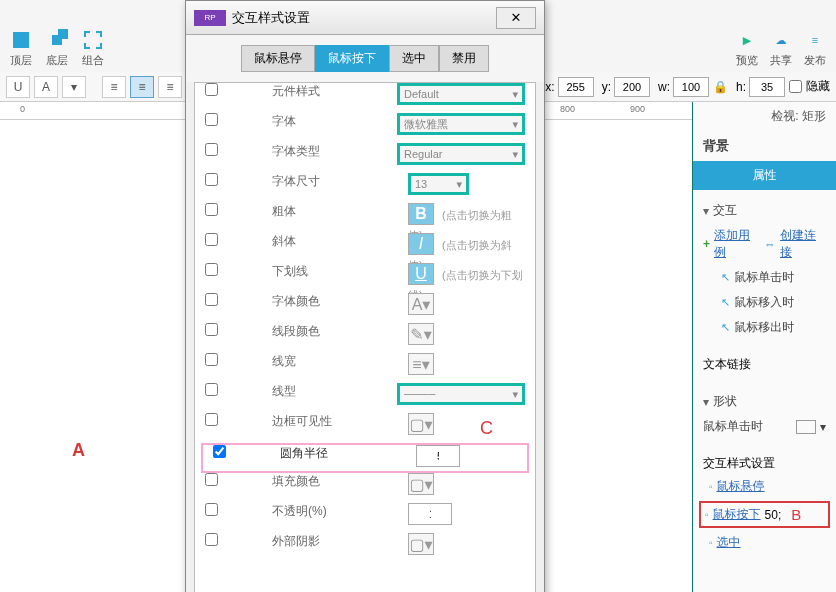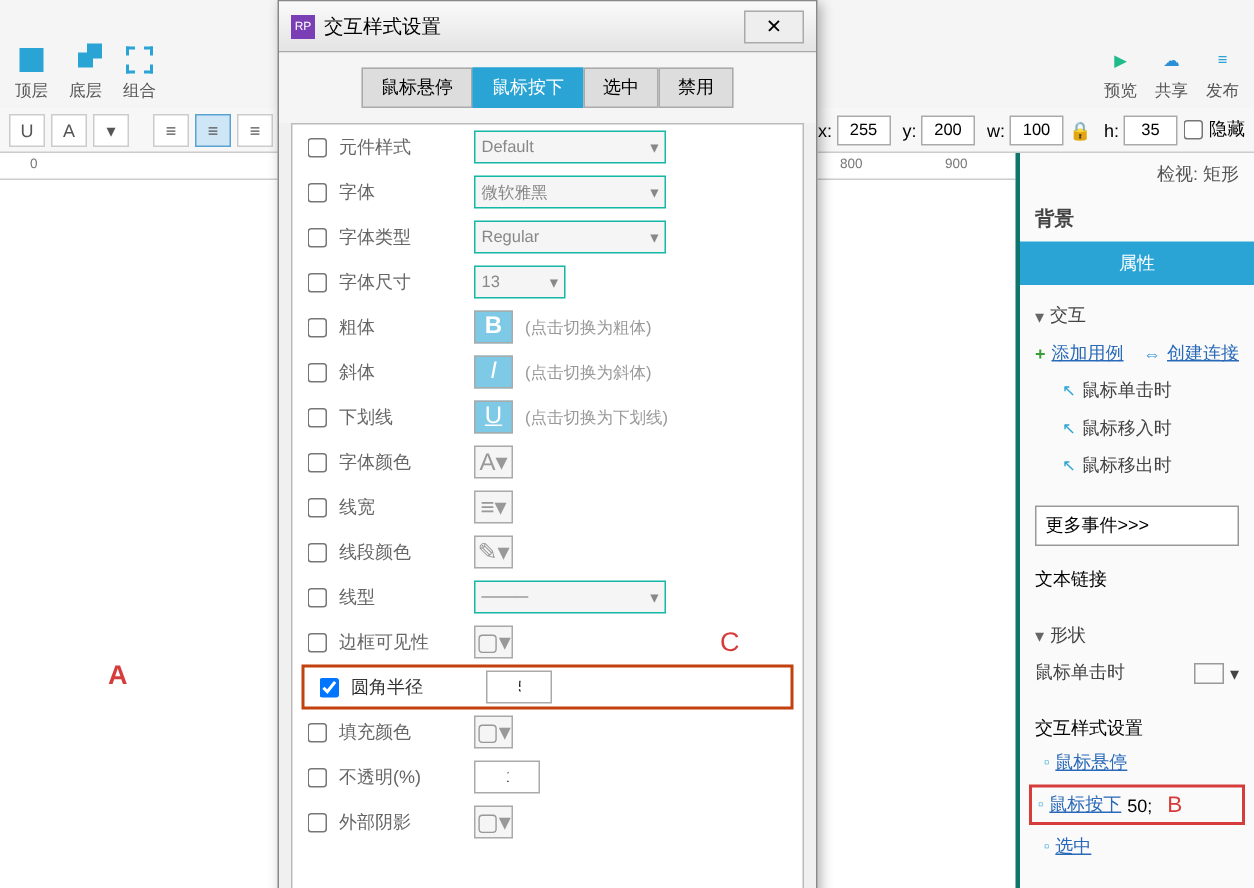--- a/index.html
+++ b/index.html
@@ -27,59 +27,59 @@
 .ruler span { position: absolute; top: 2px; }
 
 
 .canvas { position: absolute; top: 120px; left: 0; right: 180px; bottom: 0; background: #fff; }
 .home-btn { position: absolute; left: 30px; top: 250px; width: 120px; height: 44px; border: 2px solid #d63c3c; background: #4b8be6; border-radius: 22px; display: flex; align-items: center; justify-content: center; color: #fff; font-size: 15px; font-weight: 600; letter-spacing: 2px; }
 .home-btn .sel { position: absolute; width: 6px; height: 6px; background: #2a7c2a; }
 .home-btn .n1 { position: absolute; top: 3px; right: 12px; background: #1a6fb5; color: #fff; font-size: 10px; padding: 0 3px; }
 .label-a { position: absolute; left: 72px; top: 320px; color: #d63c3c; font-size: 18px; font-weight: 600; }
 
 
-.right-panel { position: absolute; right: 0; top: 102px; width: 159px; bottom: 0; background: #fafafa; border-left: 3px solid #0f766e; font-size: 12px; }
+.right-panel { position: absolute; right: 0; top: 102px; width: 144px; bottom: 0; background: #fafafa; border-left: 1px solid #0f766e; font-size: 12px; }
 .rp-title { text-align: right; padding: 6px 10px; color: #555; }
 .rp-head { font-size: 13px; padding: 6px 10px; color: #444; font-weight: 600; }
 .rp-tabs { display: flex; }
 .rp-tab { flex: 1; text-align: center; padding: 6px 0; font-size: 12px; background: #eee; cursor: pointer; }
 .rp-tab.active { background: #2aa4d5; color: #fff; }
 .rp-sec { padding: 8px 10px; }
 .rp-row { display: flex; align-items: center; padding: 4px 0; color: #444; gap: 4px; }
 .rp-link { color: #2a6ab8; text-decoration: underline; cursor: pointer; }
 .rp-more { border: 1px solid #999; padding: 4px 6px; margin: 6px 10px; background: #fff; cursor: pointer; }
 .rp-box-b { border: 2px solid #d63c3c; margin: 2px 6px; padding: 3px 4px; display: flex; align-items: center; gap: 4px; }
 .label-b { color: #d63c3c; font-size: 15px; margin-left: 6px; }
 .chev { color: #666; }
 .plus { color: #3a9c3a; font-weight: bold; }
 .arr { color: #2aa4d5; font-size: 11px; }
 
 
 .dialog { position: absolute; left: 185px; top: 0; width: 360px; background: #f0f0f0; border: 1px solid #888; box-shadow: 2px 2px 8px rgba(0,0,0,.3); }
 .dlg-title { display: flex; align-items: center; height: 34px; background: linear-gradient(#fafafa,#e4e4e4); border-bottom: 1px solid #aaa; padding: 0 8px; font-size: 13px; }
-.dlg-title .ico-rp { width: 16px; height: 16px; background: #7a3fb5; margin-right: 6px; display: flex; align-items: center; justify-content: center; color: #fff; font-size: 8px; }
+.dlg-title .ico-rp { width: 32px; height: 16px; background: #7a3fb5; margin-right: 6px; display: flex; align-items: center; justify-content: center; color: #fff; font-size: 8px; }
 .dlg-close { margin-left: auto; width: 40px; height: 22px; border: 1px solid #aaa; background: #eee; display: flex; align-items: center; justify-content: center; font-size: 13px; cursor: pointer; }
 .dlg-tabs { display: flex; justify-content: center; padding: 10px 0; background: #f5f5f5; }
 .dlg-tab { padding: 4px 12px; font-size: 12px; background: #ddd; border: 1px solid #aaa; cursor: pointer; }
 .dlg-tab.active { background: #2aa4d5; color: #fff; border-color: #2aa4d5; }
 .dlg-body { border: 1px solid #bbb; margin: 0 8px 8px 8px; background: #fff; height: 515px; overflow-y: auto; position: relative; }
 .dlg-body::-webkit-scrollbar { width: 16px; }
 .dlg-body::-webkit-scrollbar-track { background: #eee; }
 .dlg-body::-webkit-scrollbar-thumb { background: #bcbcbc; border: 1px solid #999; }
-.prop-row { display: flex; align-items: center; height: 30px; padding: 0 10px; }
+.prop-row { display: flex; align-items: flex-start; height: 30px; padding: 0 10px; gap: 46px; }
 .prop-row input[type=checkbox] { margin-right: 8px; }
 .prop-label { width: 90px; font-size: 12px; color: #666; }
 .prop-ctrl { flex: 1; }
-.sel { width: 128px; height: 22px; border: 1px solid #14b8a6; background: #f5f5f5; font-size: 11px; color: #888; padding: 0 4px; display: flex; align-items: center; }
+.sel { width: 128px; height: 22px; border: 3px solid #14b8a6; background: #f5f5f5; font-size: 11px; color: #888; padding: 0 4px; display: flex; align-items: center; }
 .sel .dd { margin-left: auto; color: #888; }
 .num { width: 44px; height: 22px; border: 1px solid #aaa; font-size: 11px; text-align: left; padding: 0 20px; }
 .smallbtn { width: 26px; height: 22px; border: 1px solid #aaa; background: #f5f5f5; display: inline-flex; align-items: center; justify-content: center; color: #999; }
 .smallbtn.blue { background: #7dc9e6; color: #fff; }
 .hint { font-size: 11px; color: #999; margin-left: 8px; margin-top: 16px; }
-.row-boxed { border: 2px solid #c2410c; margin: 0 6px; }
+.row-boxed { border: 2px solid #f9a8d4; margin: 0 6px; }
 .label-c { position: absolute; left: 285px; top: 335px; color: #d63c3c; font-size: 18px; }
 </style>
 </head>
 <body>
 
 <div class="top-toolbar">
   <div class="tool-group">
     <div class="tool-btn">
         <div class="ico">
           <div class="sq"></div>
@@ -178,21 +178,20 @@
       </div>
     <div class="rp-row" style="padding-left:18px">
         <span class="arr">↖</span> 
         <span>鼠标移入时</span>
       </div>
     <div class="rp-row" style="padding-left:18px">
         <span class="arr">↖</span> 
         <span>鼠标移出时</span>
       </div>
   </div>
-  <div class="rp-more">更多事件&gt;&gt;&gt;</div>
   <div class="rp-sec">文本链接</div>
   <div class="rp-sec">
     <div class="rp-row">
         <span class="chev">▾</span> 
         <span>形状</span>
       </div>
     <div class="rp-row"><span>鼠标单击时</span> <span style="margin-left:auto;width:20px;height:14px;border:1px solid #999;display:inline-block"></span>▾</div>
   </div>
   <div class="rp-sec" style="padding-bottom:2px">交互样式设置</div>
   <div class="rp-row" style="padding-left:16px">
@@ -285,27 +284,27 @@
             <span style="text-decoration:underline">U</span>
           </span><span class="hint">(点击切换为下划线)</span></div>
       </div>
     <div class="prop-row">
         <input type="checkbox" style="">
         <span class="prop-label">字体颜色</span>
         <div class="prop-ctrl"><span class="smallbtn">A▾</span></div>
       </div>
     <div class="prop-row">
         <input type="checkbox" style="">
+        <span class="prop-label">线段颜色</span>
+        <div class="prop-ctrl"><span class="smallbtn">✎▾</span></div>
+      </div>
+    <div class="prop-row">
+        <input type="checkbox" style="">
         <span class="prop-label">线宽</span>
         <div class="prop-ctrl"><span class="smallbtn">≡▾</span></div>
-      </div>
-    <div class="prop-row">
-        <input type="checkbox" style="">
-        <span class="prop-label">线段颜色</span>
-        <div class="prop-ctrl"><span class="smallbtn">✎▾</span></div>
       </div>
     <div class="prop-row">
         <input type="checkbox" style="">
         <span class="prop-label">线型</span>
         <div class="prop-ctrl">
           <div class="sel">
             <span>────</span>
             <span class="dd">▾</span>
           </div>
         </div>

